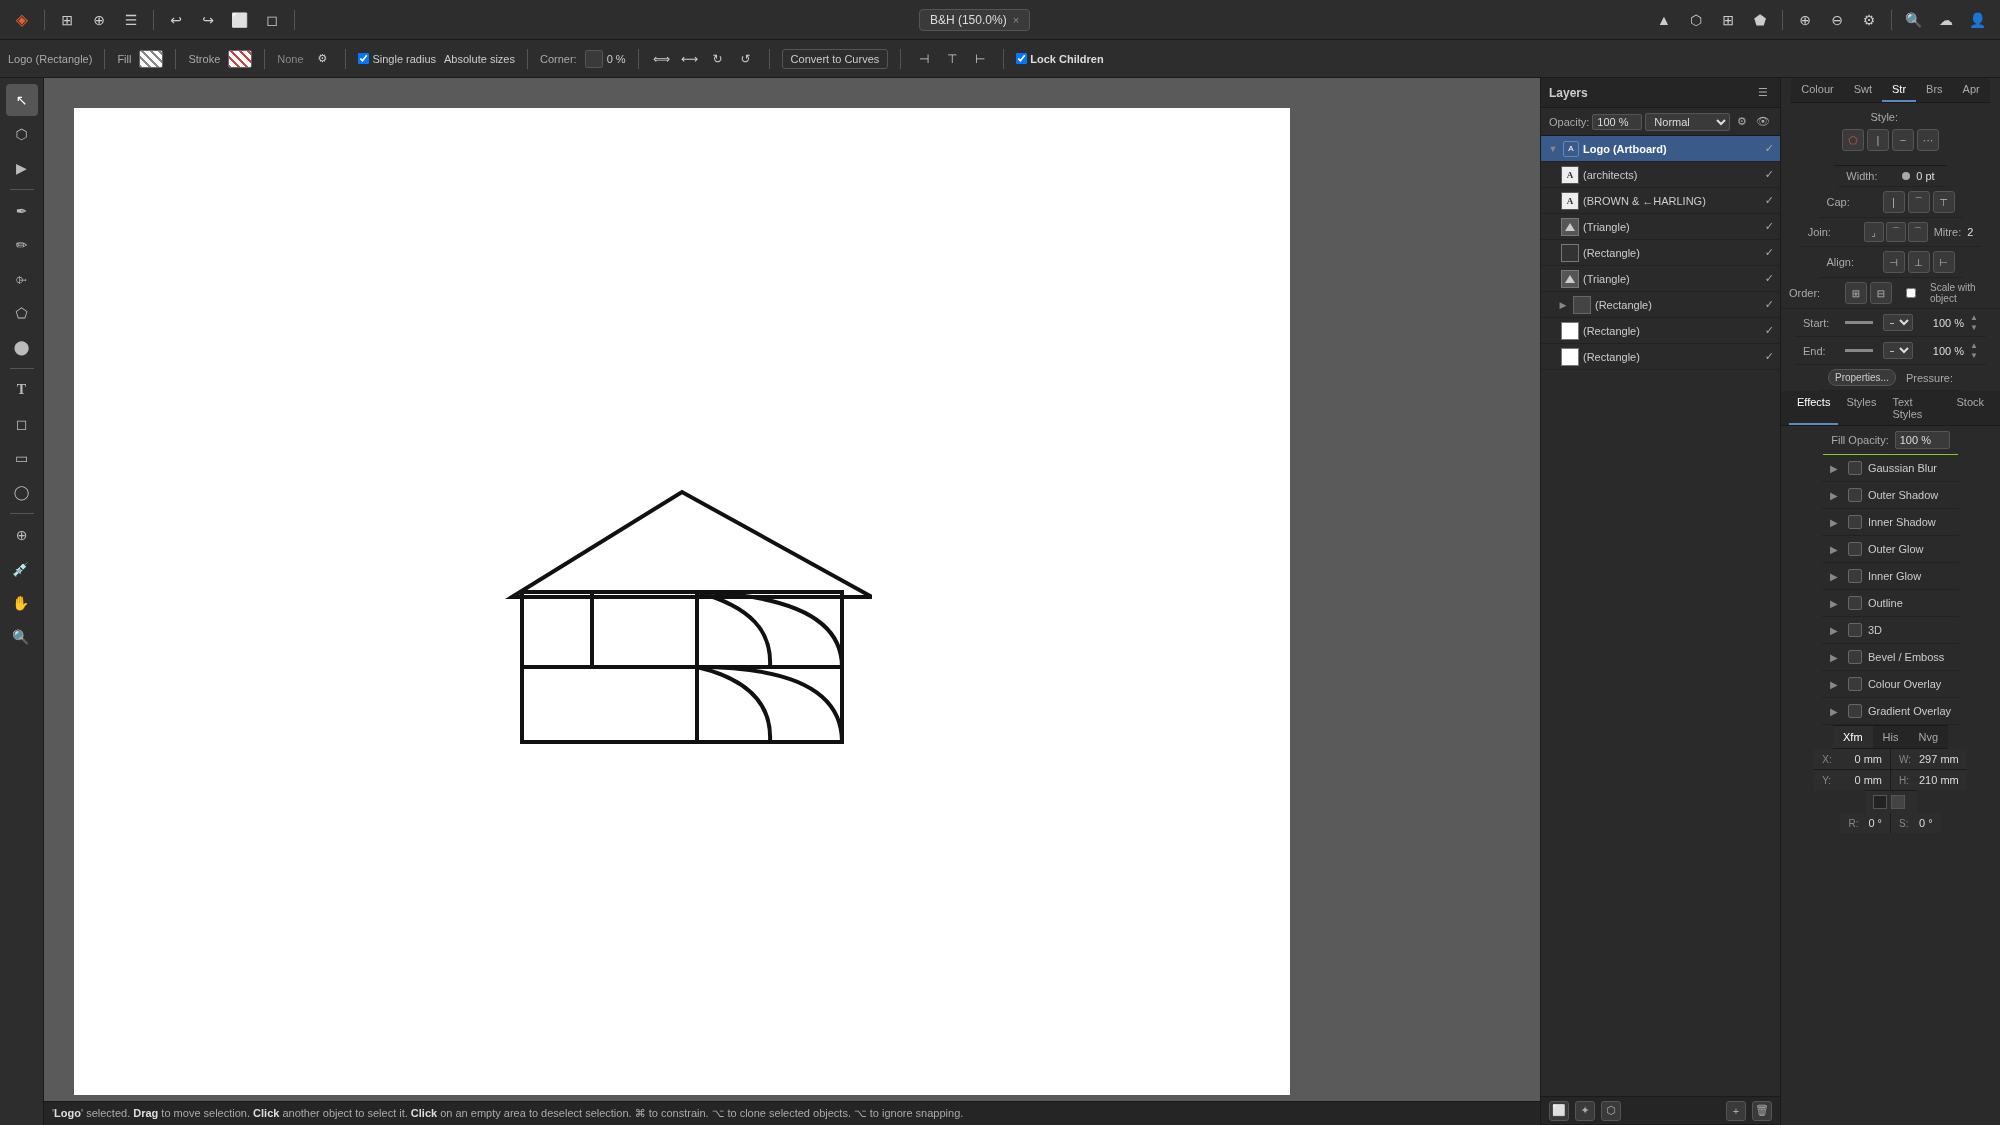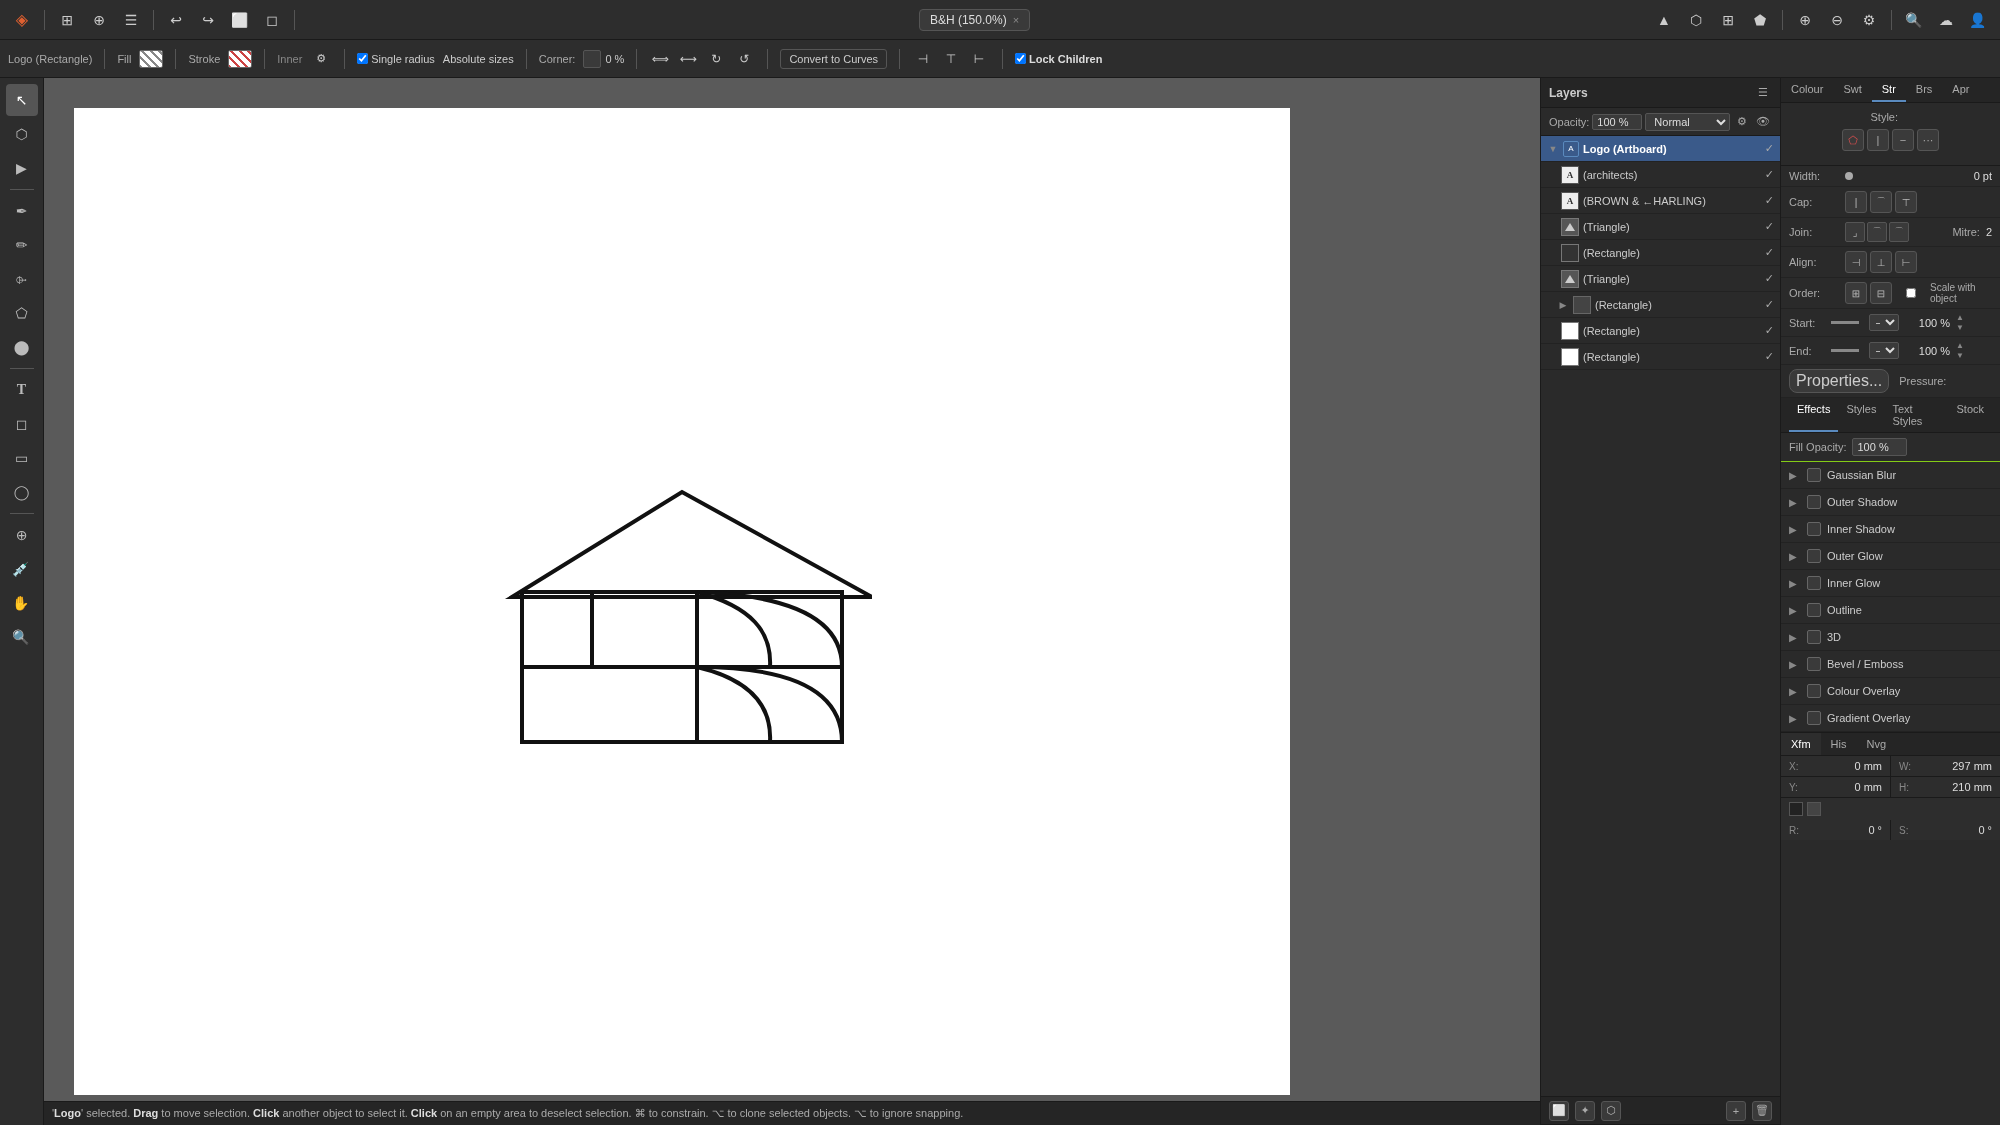--- a/index.html
+++ b/index.html
@@ -548,21 +548,21 @@
 
 <div id="options-bar">
   <span class="options-label">Logo (Rectangle)</span>
   <div class="options-sep"></div>
   <span class="options-label">Fill</span>
   <div class="options-fill-box"></div>
   <div class="options-sep"></div>
   <span class="options-label">Stroke</span>
   <div class="options-stroke-box"></div>
   <div class="options-sep"></div>
-  <span style="color:#888;">Inner</span>
+  <span style="color:#888;">None</span>
   <button class="options-btn">⚙</button>
   <div class="options-sep"></div>
   <label class="check-label">
     <input type="checkbox" checked="" style="">
     <span>Single radius</span>
   </label>
   <label class="check-label">
     <span>Absolute sizes</span>
   </label>
   <div class="options-sep"></div>
@@ -745,21 +745,21 @@
       <div class="layers-footer">
         <div class="layers-footer-btn">⬜</div>
         <div class="layers-footer-btn">✦</div>
         <div class="layers-footer-btn">⬡</div>
         <div style="flex:1;"></div>
         <div class="layers-footer-btn">+</div>
         <div class="layers-footer-btn">🗑</div>
       </div>
     </div>
 
-    <div id="far-right" style="width:220px;">
+    <div id="far-right" style="width:220px;align-items:center;">
 
       <div class="props-tabs">
         <div class="props-tab">Colour</div>
         <div class="props-tab">Swt</div>
         <div class="props-tab active">Str</div>
         <div class="props-tab">Brs</div>
         <div class="props-tab">Apr</div>
       </div>
 
       <div class="style-section">
@@ -841,21 +841,21 @@
           <option>—</option>
         </select>
         <span class="se-pct">100 %</span>
         <div style="display:flex;flex-direction:column;gap:1px;">
           <div style="font-size:8px;color:#888;cursor:pointer;">▲</div>
           <div style="font-size:8px;color:#888;cursor:pointer;">▼</div>
         </div>
       </div>
 
       <div class="prop-row">
-        <button style="background:#3a3a3a;border:1px solid #555;border-radius:8px;color:#ccc;font-size:16px;padding:2px 6px;cursor:pointer;">Properties...</button>
+        <button style="background:#3a3a3a;border:1px solid #555;border-radius:8px;color:#ccc;font-size:10px;padding:2px 6px;cursor:pointer;">Properties...</button>
         <span style="font-size:11px;color:#aaa;margin-left:4px;">Pressure:</span>
       </div>
 
       <div class="effects-tabs">
         <div class="effects-tab active">Effects</div>
         <div class="effects-tab">Styles</div>
         <div class="effects-tab">Text Styles</div>
         <div class="effects-tab">Stock</div>
       </div>
 

